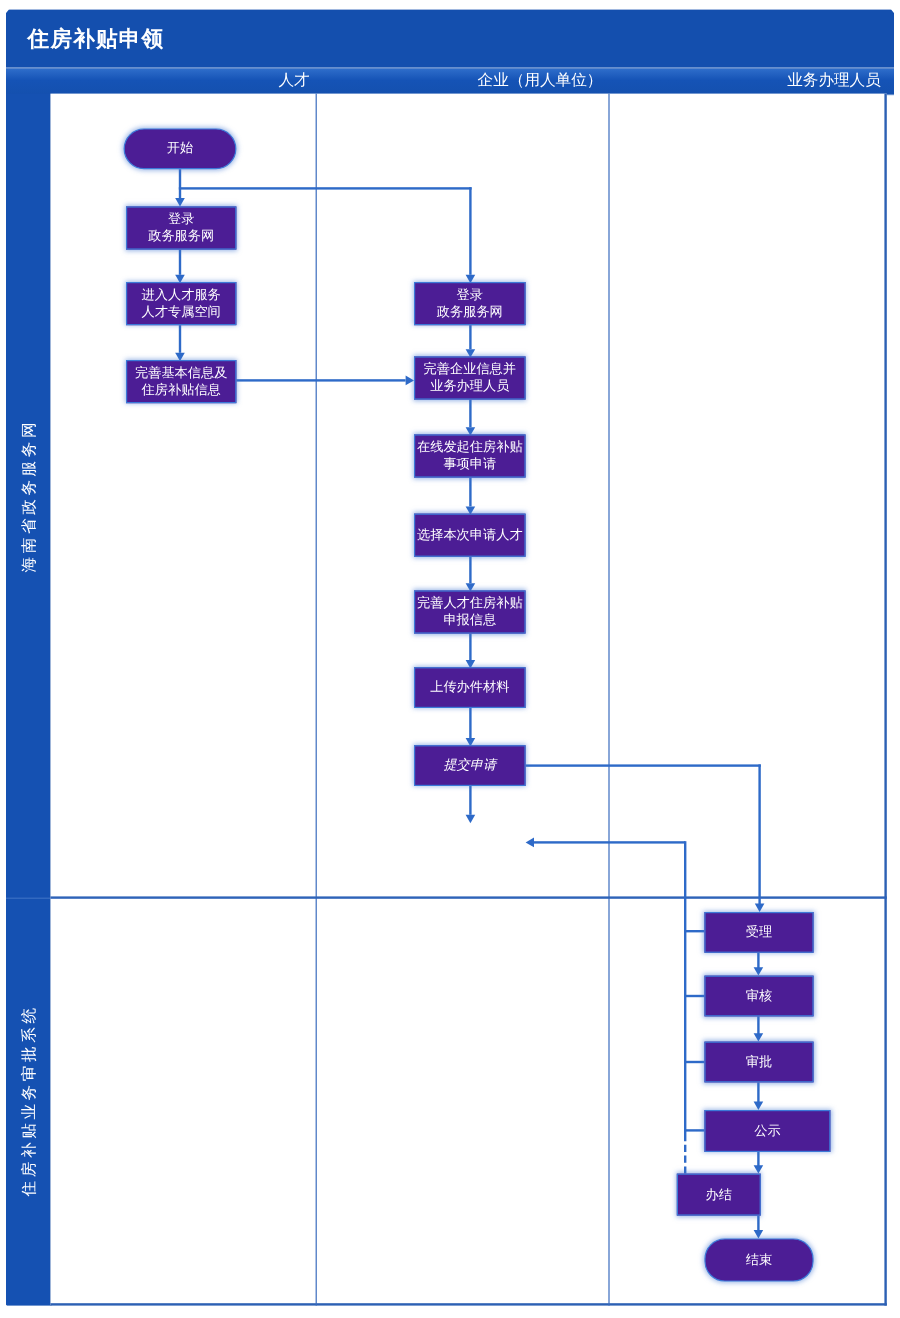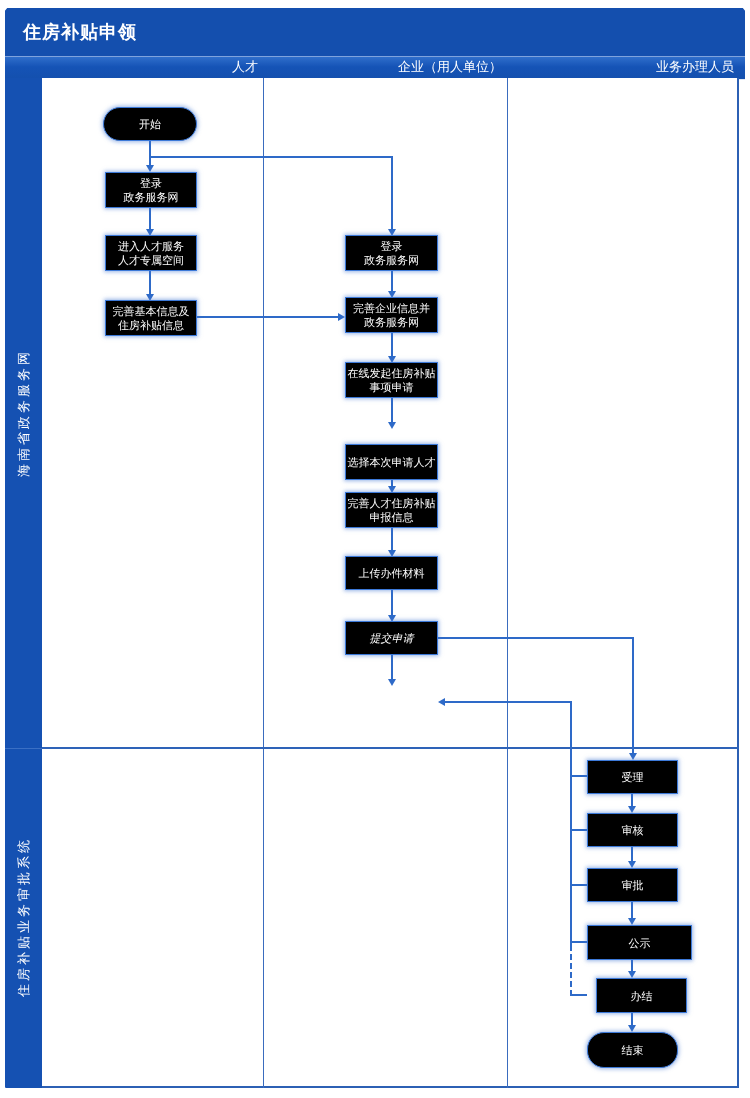--- a/index.html
+++ b/index.html
@@ -20,21 +20,21 @@
     background:#1551b2;border-right:1px solid #0f4396;}
   .sidebar-split{position:absolute;left:0;top:670px;width:37px;height:1px;background:#3a6fc4;}
   .vlabel{position:absolute;color:#ffffff;font-size:13px;letter-spacing:3px;white-space:nowrap;
     transform:translate(-50%,-50%) rotate(-90deg);}
   .flow{position:absolute;left:42px;top:78px;width:697px;height:1010px;background:#ffffff;
     border-right:2px solid #2c60b4;border-bottom:2px solid #2c60b4;box-sizing:border-box;}
   .divider-v{position:absolute;top:78px;width:1px;height:1010px;background:#3a6cbe;}
   .divider-h{position:absolute;left:42px;top:747px;width:697px;height:2px;background:#2e63b8;}
 
   
-  .node{position:absolute;background:#000000;color:#ffffff;font-size:11px;line-height:14px;
+  .node{position:absolute;background:#4c1d95;color:#ffffff;font-size:11px;line-height:14px;
     display:flex;align-items:center;justify-content:center;text-align:center;
     white-space:pre-line;border:1px solid #3c79d8;box-sizing:border-box;
     box-shadow:0 0 4px 1px rgba(70,120,210,.55);}
   .pill{border-radius:17px;}
 
   
   .ln{position:absolute;background:#2e6ac8;}
   .ln-dash{position:absolute;width:0;border-left:2px dashed #2e6ac8;background:none;}
   .arr{position:absolute;width:0;height:0;}
   .arr-down{border-left:4px solid transparent;border-right:4px solid transparent;border-top:7px solid #2e6ac8;}
@@ -124,29 +124,29 @@
   <div class="node" style="left:105px;top:172px;width:92px;height:36px;">登录
 政务服务网</div>
   <div class="node" style="left:105px;top:300px;width:92px;height:36px;">完善基本信息及
 住房补贴信息</div>
   <div class="node" style="left:105px;top:235px;width:92px;height:36px;">进入人才服务
 人才专属空间</div>
 
   <div class="node" style="left:345px;top:235px;width:93px;height:36px;">登录
 政务服务网</div>
   <div class="node" style="left:345px;top:297px;width:93px;height:36px;">完善企业信息并
-政务服务网</div>
+业务办理人员</div>
   <div class="node" style="left:345px;top:362px;width:93px;height:36px;">在线发起住房补贴
 事项申请</div>
-  <div class="node" style="left:345px;top:428px;width:93px;height:36px;margin-top:16px;">选择本次申请人才</div>
+  <div class="node" style="left:345px;top:428px;width:93px;height:36px;">选择本次申请人才</div>
   <div class="node" style="left:345px;top:492px;width:93px;height:36px;">完善人才住房补贴
 申报信息</div>
   <div class="node" style="left:345px;top:556px;width:93px;height:34px;">上传办件材料</div>
   <div class="node" style="left:345px;top:621px;width:93px;height:34px;font-style:italic;">提交申请</div>
 
   <div class="node" style="left:587px;top:760px;width:91px;height:34px;">受理</div>
   <div class="node" style="left:587px;top:813px;width:91px;height:34px;">审核</div>
   <div class="node" style="left:587px;top:868px;width:91px;height:34px;">审批</div>
   <div class="node" style="left:587px;top:925px;width:105px;height:35px;">公示</div>
-  <div class="node" style="left:596px;top:978px;width:91px;height:35px;">办结</div>
+  <div class="node" style="left:564px;top:978px;width:70px;height:35px;">办结</div>
   <div class="node pill" style="left:587px;top:1032px;width:91px;height:36px;">结束</div>
 
 </div>
 
 </body></html>

